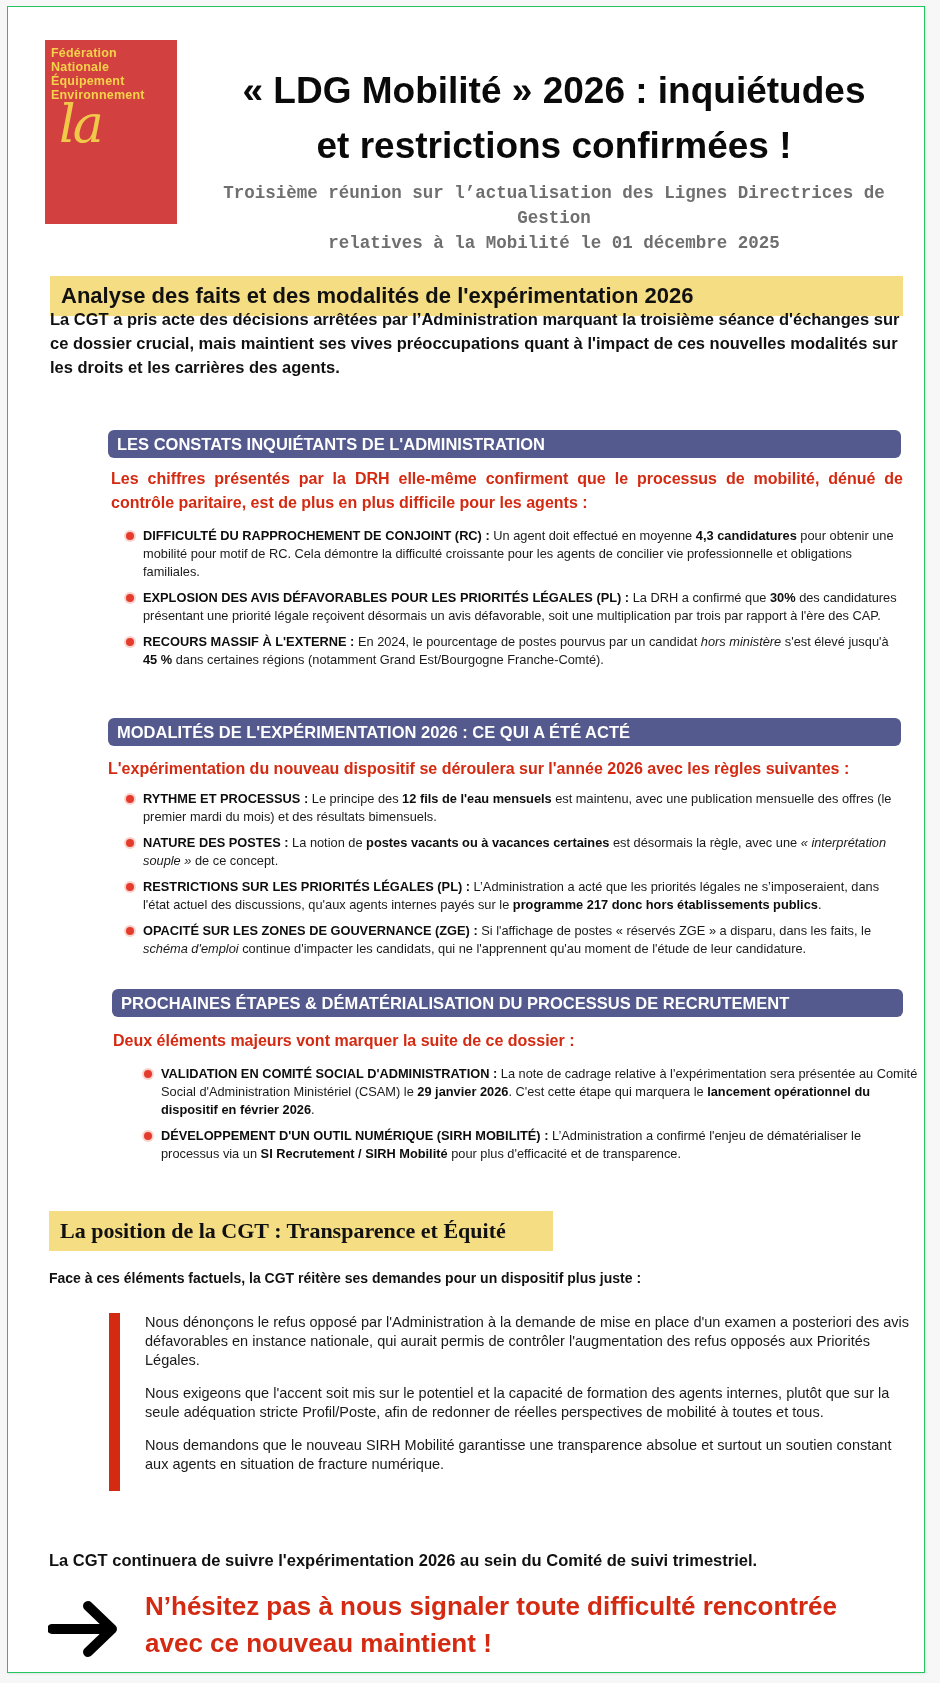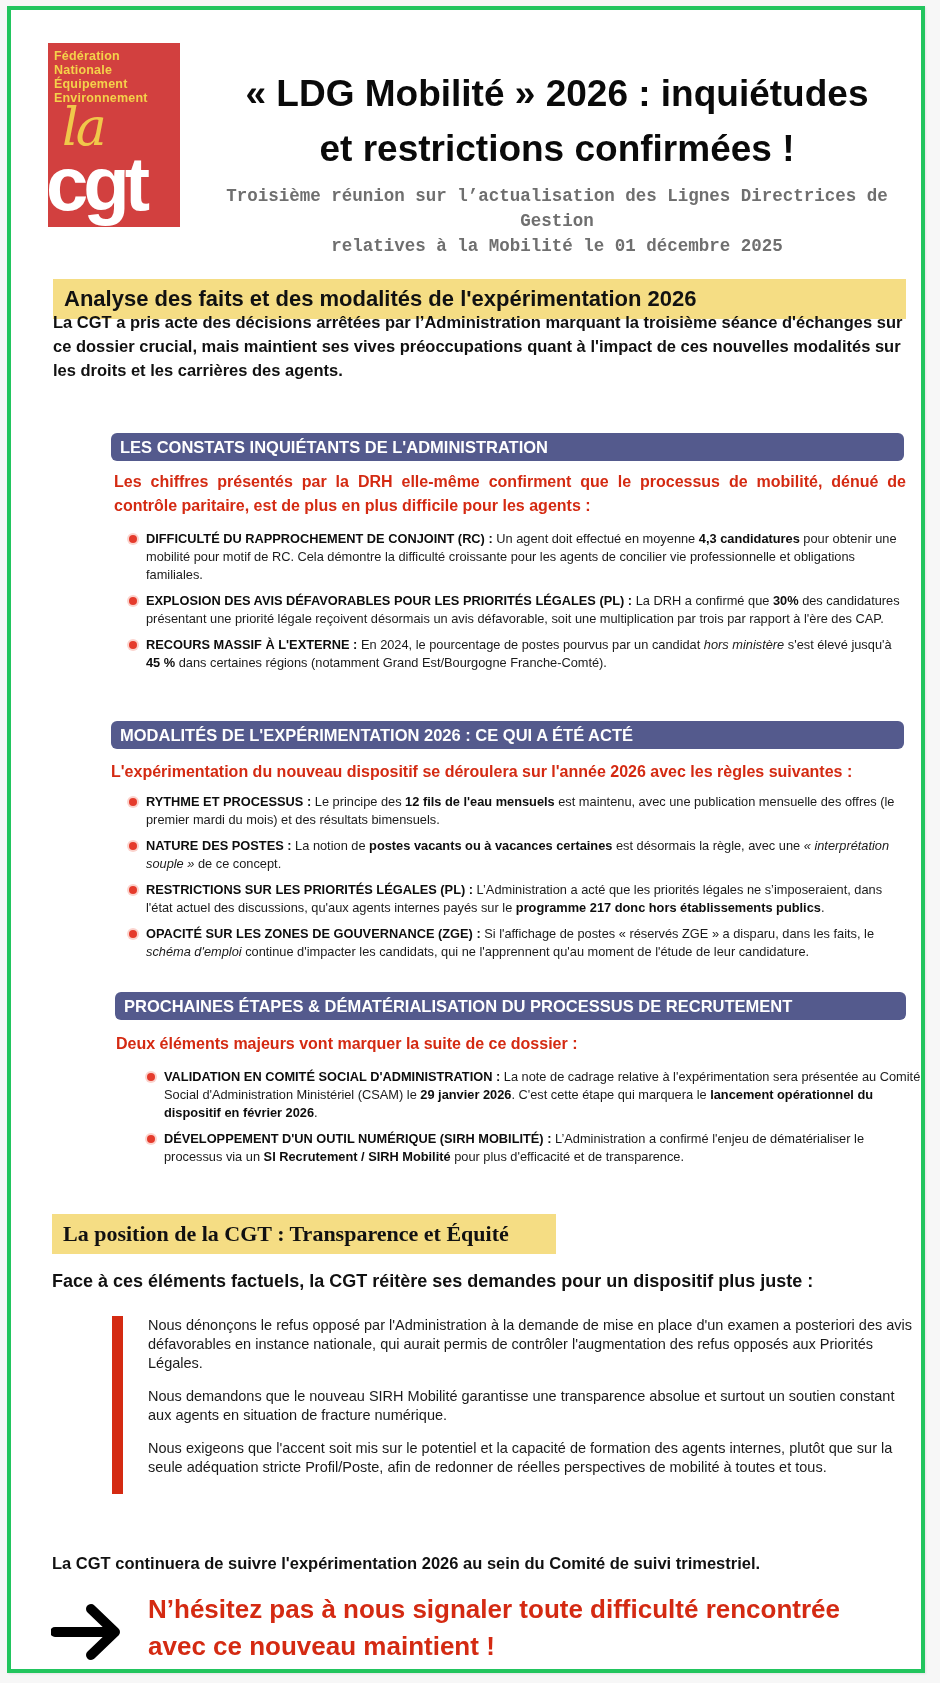--- a/index.html
+++ b/index.html
@@ -1,21 +1,21 @@
 <!DOCTYPE html>
 <html><head>
 <meta charset="utf-8">
 <style>
   * { box-sizing: border-box; margin: 0; padding: 0; }
   html, body { width: 940px; height: 1683px; background: #f7f7f7; overflow: hidden; }
   body { font-family: "Liberation Sans", sans-serif; color: #111; position: relative; }
 
   .page {
     position: absolute; left: 7px; top: 6px; width: 918px; height: 1667px;
-    background: #ffffff; border: 4px solid #22c55e;
+    background: #ffffff; border: 1px solid #22c55e;
     box-shadow: 1px 1px 2px rgba(0,0,0,0.08);
   }
 
   
   .logo {
     position: absolute; left: 37px; top: 33px; width: 132px; height: 184px;
     background: #d2403f; overflow: hidden;
   }
   .logo-line {
     position: absolute; left: 6px; color: #f4d24a; font-weight: bold;
@@ -81,21 +81,21 @@
   .bdot {
     position: absolute; left: 0; top: 5px; width: 8px; height: 8px; border-radius: 50%;
     background: #e53b2c; box-shadow: 0 0 0 2px #fbd3cd;
   }
   .l1 { left: 118px; top: 520px; width: 775px; }
   .l2 { left: 118px; top: 783px; width: 775px; }
   .l3 { left: 136px; top: 1058px; width: 775px; }
 
   .position-lead {
     position: absolute; left: 41px; top: 1259px; width: 860px;
-    font-weight: bold; font-size: 18px; line-height: 24px; color: #111;
+    font-weight: bold; font-size: 14px; line-height: 24px; color: #111;
   }
   .red-bar {
     position: absolute; left: 101px; top: 1306px; width: 11px; height: 178px; background: #d42a12;
   }
   .demands { position: absolute; left: 137px; top: 1306px; width: 768px; }
   .demands p { font-size: 14.5px; line-height: 19px; color: #1a1a1a; margin-bottom: 14px; }
 
   .closing {
     position: absolute; left: 41px; top: 1541px; width: 870px;
     font-weight: bold; font-size: 16.5px; line-height: 24px; color: #111;
@@ -110,21 +110,20 @@
 <body>
 
 <div class="page">
 
   <div class="logo">
     <div class="logo-line" style="top:6px">Fédération</div>
     <div class="logo-line" style="top:20px">Nationale</div>
     <div class="logo-line" style="top:34px">Équipement</div>
     <div class="logo-line" style="top:48px">Environnement</div>
     <div class="logo-la">la</div>
-    <div class="logo-cgt">cgt</div>
   </div>
 
   <h1 class="title">
     <span>« LDG Mobilité » 2026 : inquiétudes</span><br>
     <span>et restrictions confirmées !</span>
   </h1>
   <div class="subtitle">
     <span>Troisième réunion sur l’actualisation des Lignes Directrices de Gestion</span><br>
     <span>relatives à la Mobilité le 01 décembre 2025</span>
   </div>
@@ -154,22 +153,22 @@
   <ul class="blist l3">
     <li><span class="bdot"></span><b>VALIDATION EN COMITÉ SOCIAL D'ADMINISTRATION :</b><span> La note de cadrage relative à l'expérimentation sera présentée au Comité Social d'Administration Ministériel (CSAM) le </span><b>29 janvier 2026</b><span>. C'est cette étape qui marquera le </span><b>lancement opérationnel du dispositif en février 2026</b><span>.</span></li>
     <li><span class="bdot"></span><b>DÉVELOPPEMENT D'UN OUTIL NUMÉRIQUE (SIRH MOBILITÉ) :</b><span> L’Administration a confirmé l'enjeu de dématérialiser le processus via un </span><b>SI Recrutement / SIRH Mobilité</b><span> pour plus d'efficacité et de transparence.</span></li>
   </ul>
 
   <h2 class="yellow-head h-position">La position de la CGT : Transparence et Équité</h2>
   <p class="position-lead">Face à ces éléments factuels, la CGT réitère ses demandes pour un dispositif plus juste :</p>
   <div class="red-bar"></div>
   <div class="demands">
     <p>Nous dénonçons le refus opposé par l'Administration à la demande de mise en place d'un examen a posteriori des avis défavorables en instance nationale, qui aurait permis de contrôler l'augmentation des refus opposés aux Priorités Légales.</p>
+    <p>Nous exigeons que l'accent soit mis sur le potentiel et la capacité de formation des agents internes, plutôt que sur la seule adéquation stricte Profil/Poste, afin de redonner de réelles perspectives de mobilité à toutes et tous.</p>
     <p>Nous demandons que le nouveau SIRH Mobilité garantisse une transparence absolue et surtout un soutien constant aux agents en situation de fracture numérique.</p>
-    <p>Nous exigeons que l'accent soit mis sur le potentiel et la capacité de formation des agents internes, plutôt que sur la seule adéquation stricte Profil/Poste, afin de redonner de réelles perspectives de mobilité à toutes et tous.</p>
   </div>
 
   <p class="closing">La CGT continuera de suivre l'expérimentation 2026 au sein du Comité de suivi trimestriel.</p>
   <svg class="arrow" viewBox="0 0 74 62">
     <path d="M4 31 H62 M40 8 L64 31 L40 54" fill="none" stroke="#000" stroke-width="10" stroke-linecap="round" stroke-linejoin="round"></path>
   </svg>
   <div class="cta">
     <span>N’hésitez pas à nous signaler toute difficulté rencontrée</span><br>
     <span>avec ce nouveau maintient !</span>
   </div>

